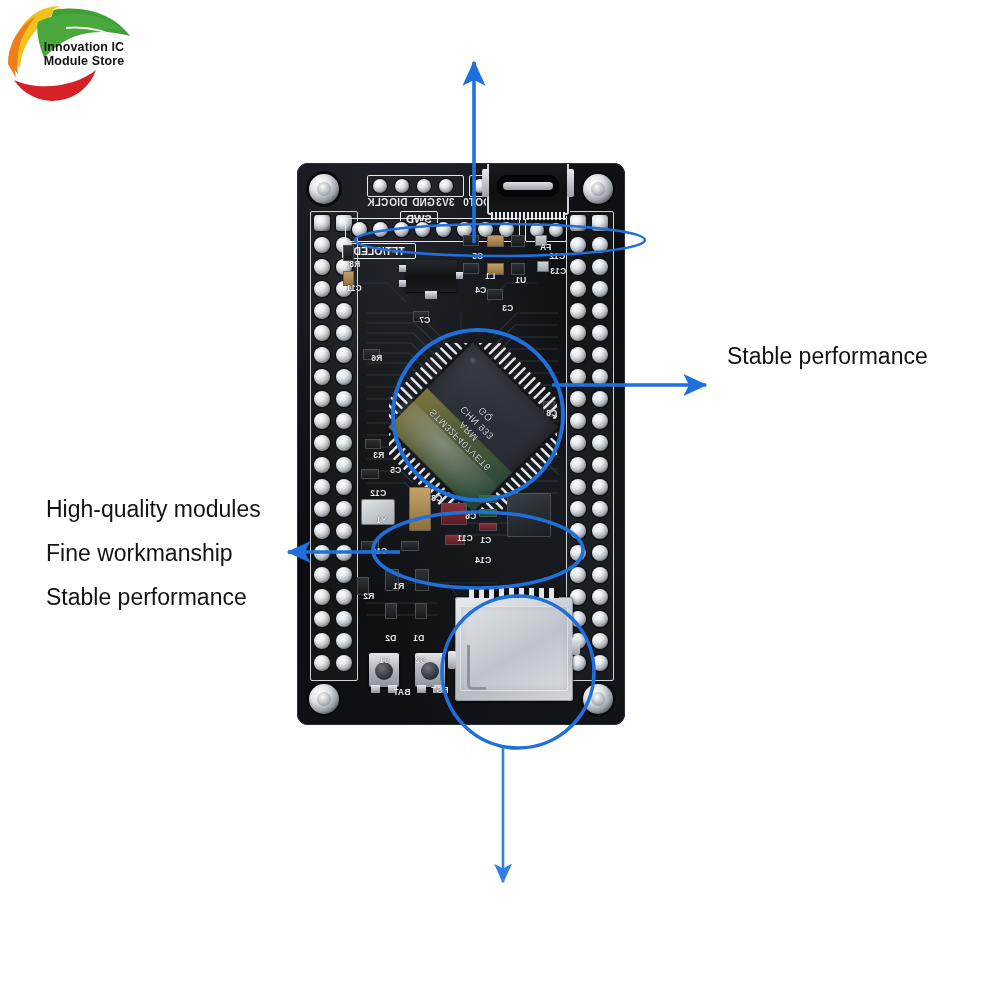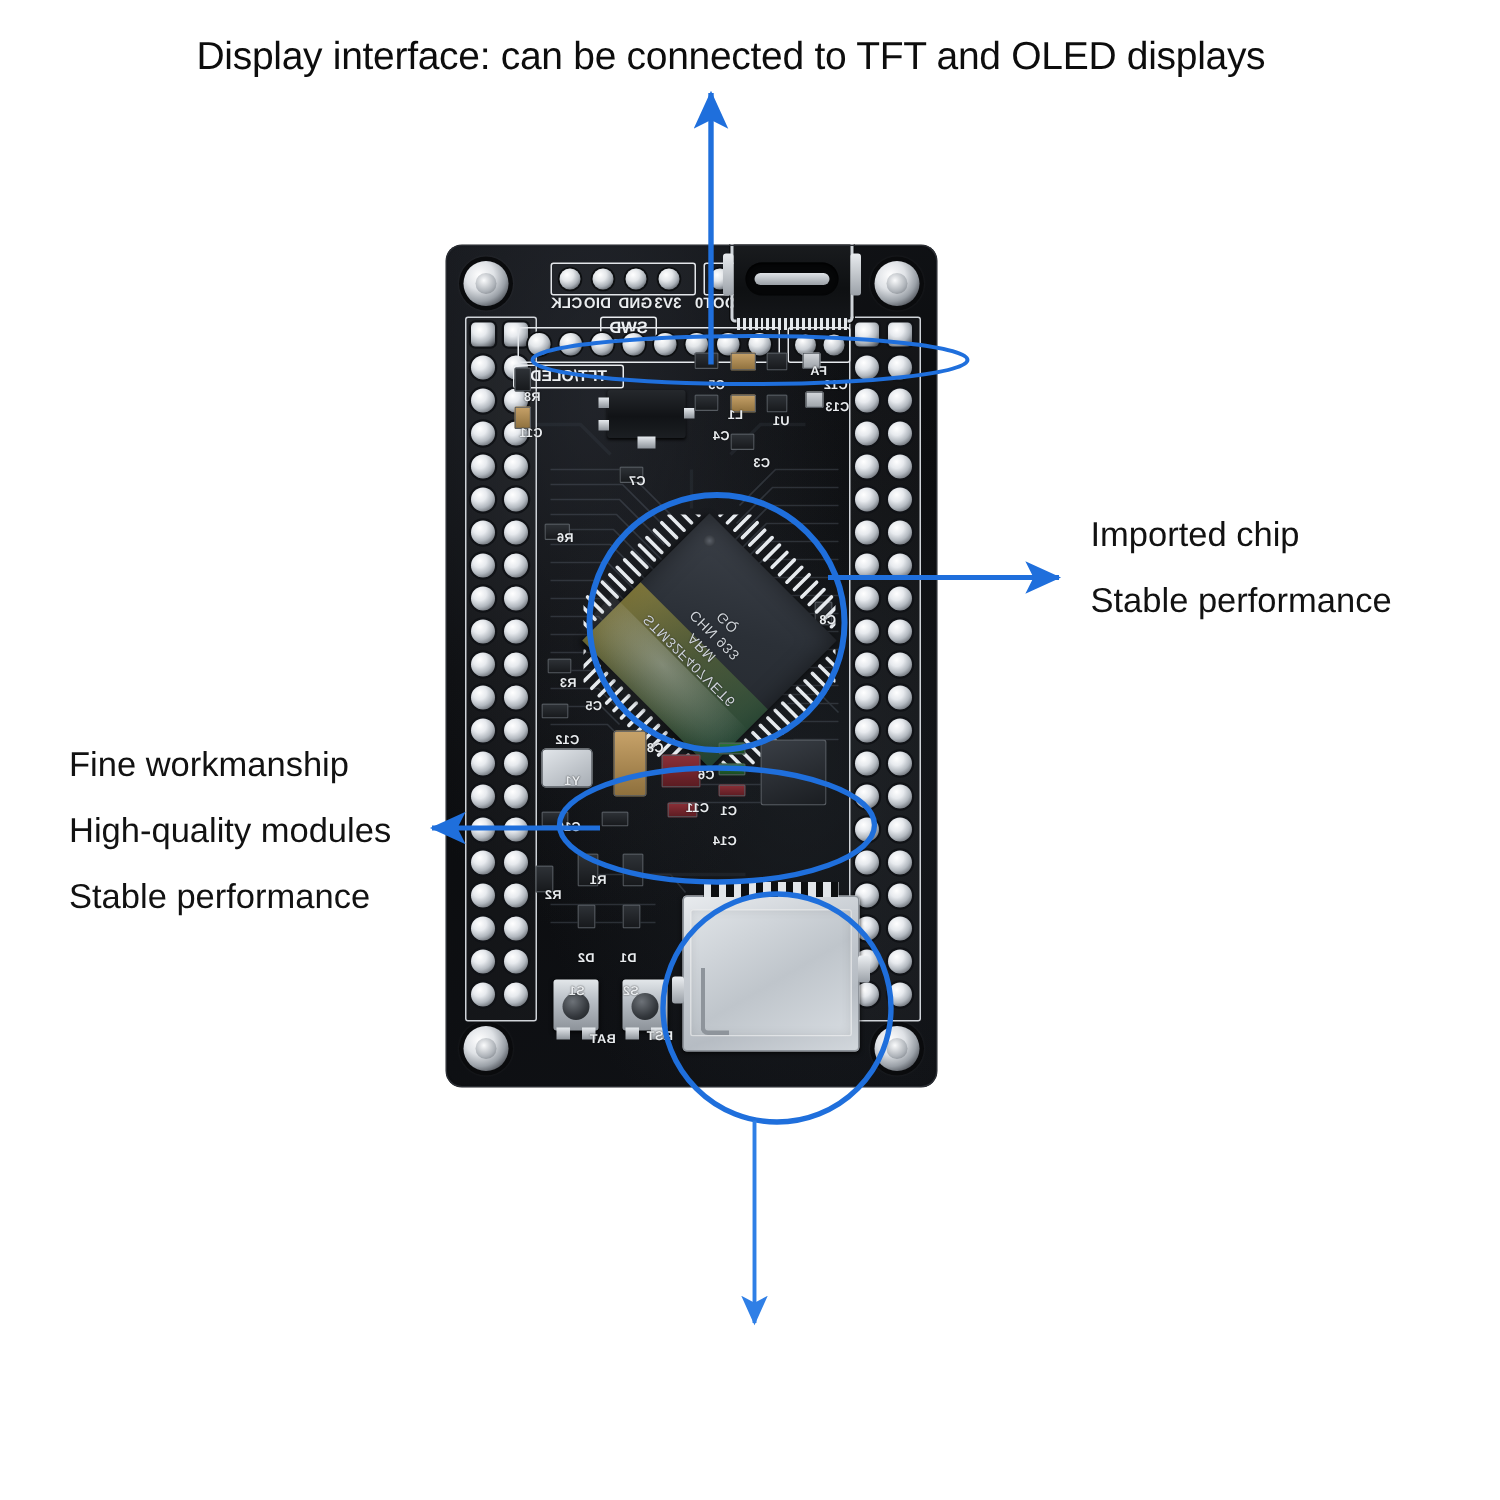--- a/index.html
+++ b/index.html
@@ -161,32 +161,47 @@
   .btn .legl{left:2px;} .btn .legr{right:2px;}
 
   
   #overlay{position:absolute;left:0;top:0;width:1000px;height:1000px;pointer-events:none;}
 </style>
 </head>
 <body>
 
 <div id="stage">
 
-
-  <div class="cap" id="cap-top">Display interface: can be connected to TFT and OLED displays</div>
+  <div id="logo">
+    <svg width="135" height="100" viewBox="0 0 135 100">
+      <path d="M10 50 A46 46 0 0 1 56 4 C30 16 14 34 10 50 Z" fill="#f2c21a"></path>
+      <path d="M7 56 C8 30 30 10 58 6 C34 22 18 40 16 66 Z" fill="#f2c21a"></path>
+      <path d="M5 60 C6 38 16 24 32 14 C16 34 12 48 14 72 Z" fill="#ef7d1a"></path>
+      <path d="M4 62 C4 44 12 30 24 20 C10 40 8 52 12 76 Z" fill="#ef7d1a"></path>
+      <path d="M10 78 A46 46 0 0 0 92 68 C72 84 36 90 10 78 Z" fill="#d62128"></path>
+      <path d="M14 82 A46 46 0 0 0 88 76 C66 90 38 92 14 82 Z" fill="#d62128"></path>
+      <path d="M50 8 C82 2 112 14 126 34 C96 26 68 30 46 48 C44 30 46 16 50 8 Z" fill="#3f9e35"></path>
+      <path d="M34 20 C62 6 96 10 120 28 C88 24 60 34 40 56 C34 40 32 28 34 20 Z" fill="#4aa83d"></path>
+      <path d="M62 26 C86 24 104 30 118 38" stroke="#eaf4e6" stroke-width="2" fill="none"></path>
+    </svg>
+    <div class="logo-txt">
+      <span>Innovation IC</span><br>
+      <span>Module Store</span>
+    </div>
+  </div>
+
 
 
   <div class="ann" id="ann-right">
-    <div>Imported chip</div>
     <div>Stable performance</div>
   </div>
 
   <div class="ann" id="ann-left">
+    <div>High-quality modules</div>
     <div>Fine workmanship</div>
-    <div>High-quality modules</div>
     <div>Stable performance</div>
   </div>
 
   <div id="board">
 
     <svg class="traces" width="328" height="562" viewBox="0 0 328 562">
       <g stroke="#5d6672" stroke-width="1.1" fill="none" opacity=".85">
         <path d="M70 150 L120 150 L150 180"></path>
           <path d="M70 160 L118 160 L148 190"></path>
         <path d="M70 170 L116 170 L146 200"></path>

